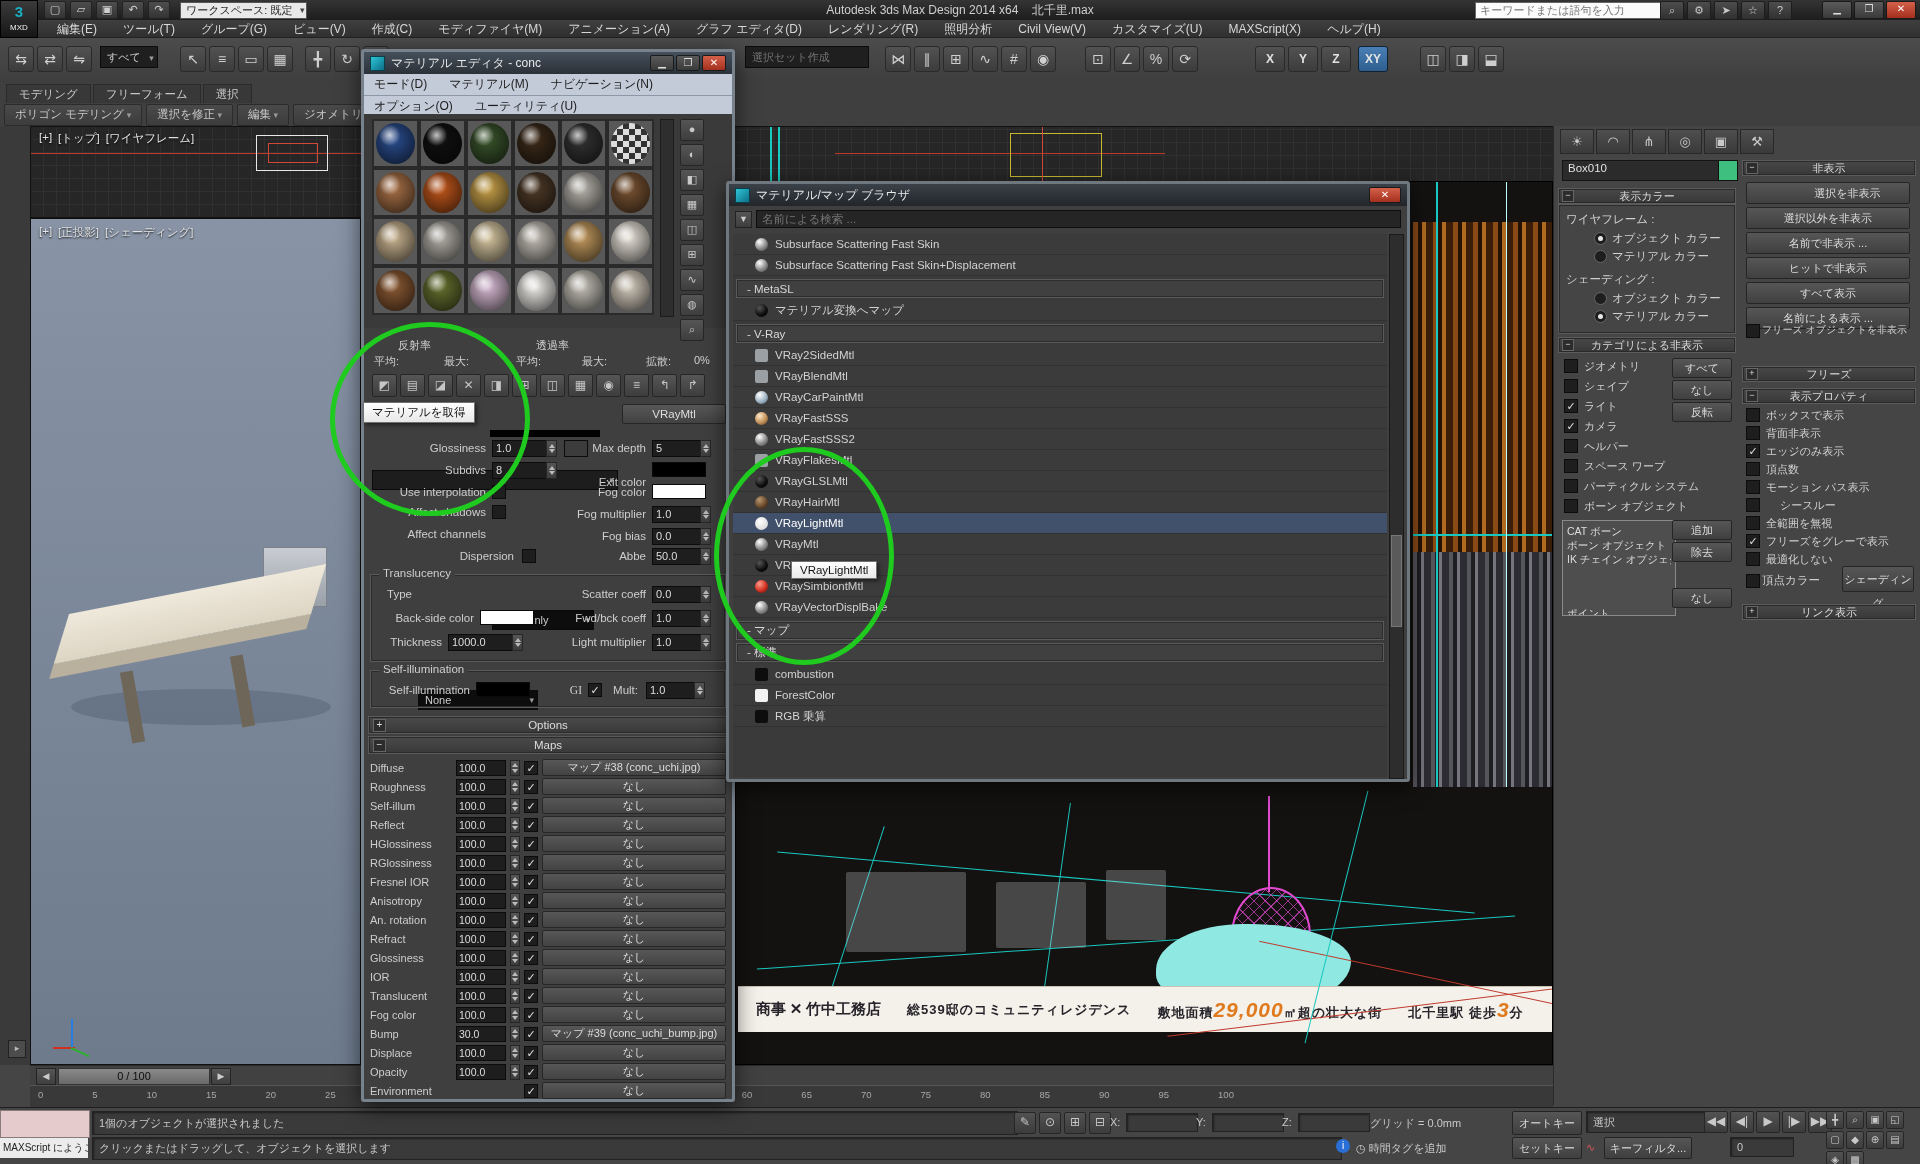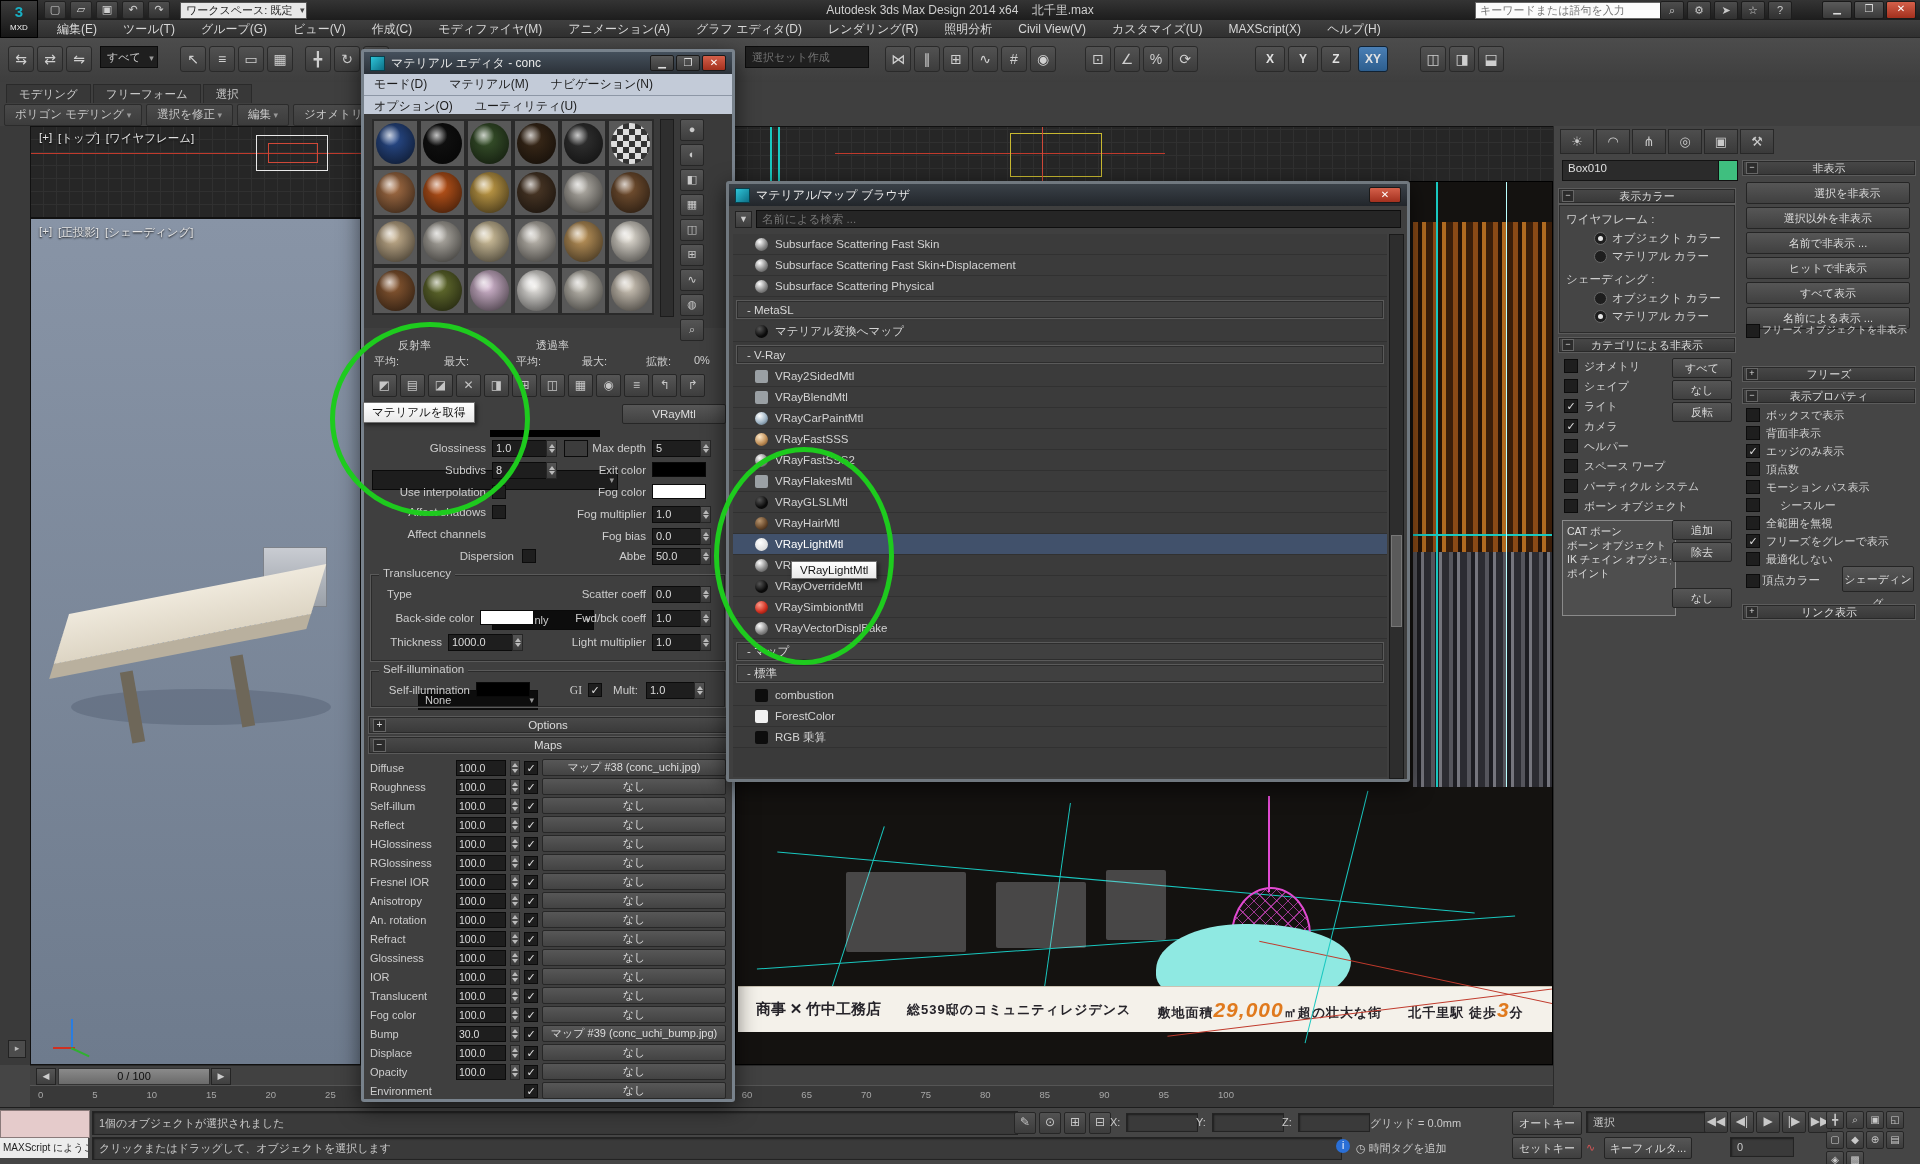--- a/index.html
+++ b/index.html
@@ -487,21 +487,21 @@
         </div>
       </div>
     <div class="cbtn" style="left:118px;top:232px;width:58px;height:18px;line-height:18px;">すべて</div>
     <div class="cbtn" style="left:118px;top:254px;width:58px;height:18px;line-height:18px;">なし</div>
     <div class="cbtn" style="left:118px;top:276px;width:58px;height:18px;line-height:18px;">反転</div>
     <div class="clistbox" style="left:8px;top:394px;width:104px;height:88px;">
 
     <div style="white-space:nowrap;overflow:hidden;">CAT ボーン</div>
         <div style="white-space:nowrap;overflow:hidden;">ボーン オブジェクト</div>
         <div style="white-space:nowrap;overflow:hidden;">IK チェイン オブジェクト</div>
-        <div style="white-space:nowrap;overflow:hidden;">ポイント</div>
+        <div style="white-space:nowrap;overflow:hidden;margin-top:40px;">ポイント</div>
       </div>
     <div class="cbtn" style="left:118px;top:394px;width:58px;height:18px;line-height:18px;">追加</div>
     <div class="cbtn" style="left:118px;top:416px;width:58px;height:18px;line-height:18px;">除去</div>
     <div class="cbtn" style="left:118px;top:462px;width:58px;height:18px;line-height:18px;">なし</div>
 
     <div class="crollbar" style="left:188px;top:34px;width:172px;">
       <span class="pm">−</span>
       <span>非表示</span>
     </div>
     <div class="abs" style="left:192px;top:56px;width:164px;display:flex;flex-direction:column;gap:3px;">
@@ -734,21 +734,21 @@
     <span class="plabel" style="left:10px;top:454px;width:112px;">Affect shadows</span>
     <span class="cb" style="left:128px;top:453px;"></span>
     <span class="plabel" style="left:10px;top:476px;width:112px;">Affect channels</span>
     <div class="abs mecombo" style="left:128px;top:472px;width:78px;background:#0d0d0d;">Color only</div>
     <span class="plabel" style="left:60px;top:498px;width:90px;">Dispersion</span>
     <span class="cb" style="left:158px;top:497px;"></span>
 
     <span class="plabel" style="left:190px;top:390px;width:92px;">Max depth</span>
     <div class="vbox" style="left:288px;top:388px;width:42px;">5</div>
     <span class="spin" style="left:336px;top:388px;"></span>
-    <span class="plabel" style="left:190px;top:412px;width:92px;">Exit color</span>
+    <span class="plabel" style="left:190px;top:424px;width:92px;">Exit color</span>
     <span class="swatch" style="left:288px;top:410px;width:52px;background:#000;"></span>
     <span class="plabel" style="left:190px;top:434px;width:92px;">Fog color</span>
     <span class="swatch" style="left:288px;top:432px;width:52px;background:#fff;"></span>
     <span class="plabel" style="left:180px;top:456px;width:102px;">Fog multiplier</span>
     <div class="vbox" style="left:288px;top:454px;width:42px;">1.0</div>
     <span class="spin" style="left:336px;top:454px;"></span>
     <span class="plabel" style="left:190px;top:478px;width:92px;">Fog bias</span>
     <div class="vbox" style="left:288px;top:476px;width:42px;">0.0</div>
     <span class="spin" style="left:336px;top:476px;"></span>
     <span class="plabel" style="left:190px;top:498px;width:92px;">Abbe</span>
@@ -960,24 +960,20 @@
         <div class="brow">
           <span class="bicon i-sphere-gray"></span>
           <span class="blabel">Subsurface Scattering Fast Skin</span>
         </div>
 
         <div class="brow">
           <span class="bicon i-sphere-gray"></span>
           <span class="blabel">Subsurface Scattering Fast Skin+Displacement</span>
         </div>
 
-        <div class="brow">
-          <span class="bicon i-sphere-gray"></span>
-          <span class="blabel">Subsurface Scattering Physical</span>
-        </div>
 
         <div class="brow group">
 
           <span class="blabel">- MetaSL</span>
         </div>
 
         <div class="brow">
           <span class="bicon i-circle-black"></span>
           <span class="blabel">マテリアル変換へマップ</span>
         </div>

